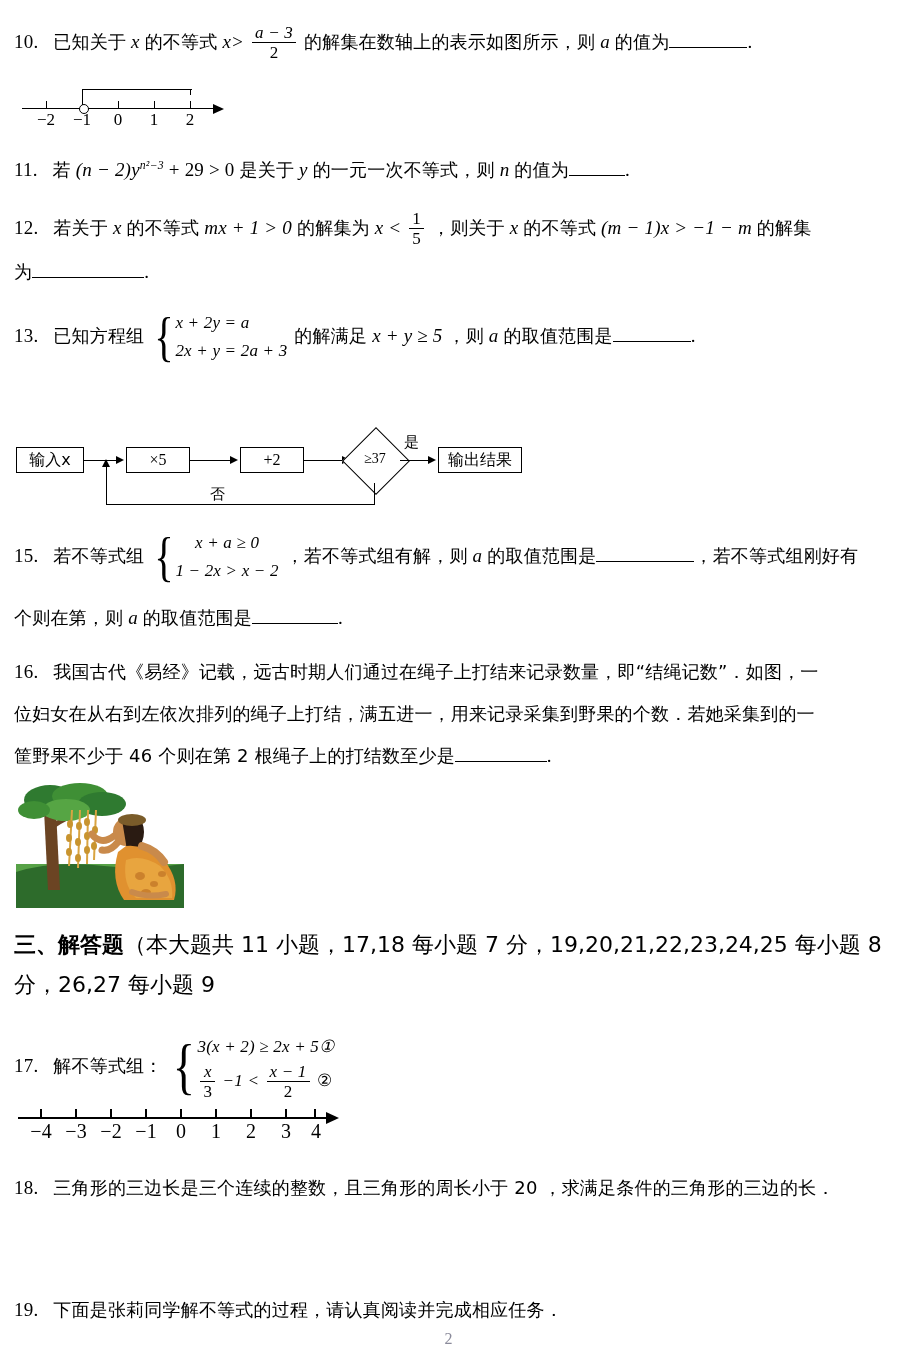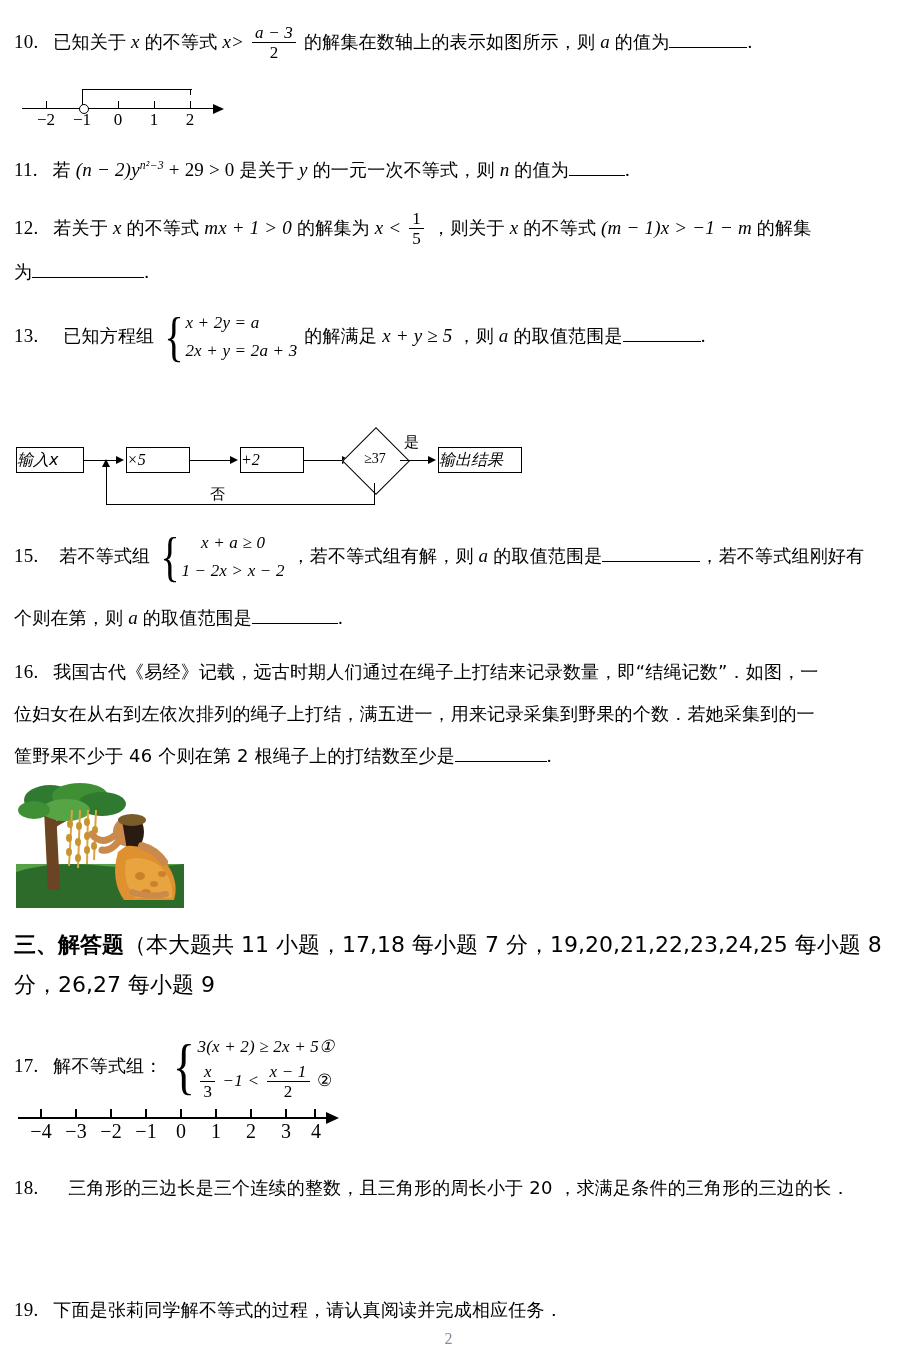--- a/index.html
+++ b/index.html
@@ -113,24 +113,24 @@
 
   
   .flow { position: absolute; left: 12px; top: 435px; width: 520px; height: 62px; }
   .flow .box {
     position: absolute;
     border: 1.3px solid #000;
     background: #fff;
     font-size: 16px;
     display: flex;
     align-items: center;
+    justify-content: center;
     font-family: "DejaVu Sans", sans-serif;
     height: 26px;
     box-sizing: border-box;
-    font-style: italic;
   }
   .flow .box.num { font-family: "Liberation Serif", serif; font-size: 16px; }
   .flow .line { position: absolute; background: #000; }
   .flow .hline { height: 1.3px; }
   .flow .vline { width: 1.3px; }
   .flow .ar-r {
     position: absolute; width: 0; height: 0;
     border-left: 8px solid #000;
     border-top: 4px solid transparent;
     border-bottom: 4px solid transparent;
@@ -294,21 +294,21 @@
     <span class="cn">的不等式</span>
     <span class="it">(m − 1)x &gt; −1 − m</span>
     <span class="cn">的解集</span>
   </div>
   <div class="q" style="left:14px; top:252px;">
     <span class="cn">为</span><span class="blank b3"></span><span>.</span>
   </div>
 
   <div class="q" style="left:14px; top:310px;">
     <span class="qnum">13.</span>
-    <span class="cn" style="margin-left:20px">已知方程组</span>
+    <span class="cn" style="margin-left:10px">已知方程组</span>
     <span class="sys">
       <span class="brace">{</span>
       <span class="rows">
         <div class="it">x + 2y = a</div>
         <div class="it">2x + y = 2a + 3</div>
       </span>
     </span>
     <span class="cn">的解满足</span>
     <span class="it">x + y ≥ 5</span>
     <span class="cn">，则</span>
@@ -343,21 +343,21 @@
       </div>
     <div class="line vline" style="left:362px; top:48px; height:22px;"></div>
     <div class="line hline" style="left:94px; top:69px; width:269px;"></div>
     <div class="line vline" style="left:94px; top:31px; height:39px;"></div>
     <div class="ar-u" style="left:90px; top:24px;"></div>
     <div class="small-cn" style="left:198px; top:50px;">否</div>
   </div>
 
   <div class="q" style="left:14px; top:530px;">
     <span class="qnum">15.</span>
-    <span class="cn" style="margin-left:16px">若不等式组</span>
+    <span class="cn" style="margin-left:10px">若不等式组</span>
     <span class="sys">
       <span class="brace">{</span>
       <span class="rows">
         <div class="it" style="text-align:center">x + a ≥ 0</div>
         <div class="it">1 − 2x &gt; x − 2</div>
       </span>
     </span>
     <span class="cn">，若不等式组有解，则</span>
     <span class="it">a</span>
     <span class="cn">的取值范围是</span><span class="blank b6"></span><span class="cn">，若不等式组刚好有</span>
@@ -477,21 +477,21 @@
     <div class="lbl" style="left:115px">−1</div>
     <div class="lbl" style="left:150px">0</div>
     <div class="lbl" style="left:185px">1</div>
     <div class="lbl" style="left:220px">2</div>
     <div class="lbl" style="left:255px">3</div>
     <div class="lbl" style="left:285px">4</div>
   </div>
 
   <div class="q" style="left:14px; top:1168px;">
     <span class="qnum">18.</span>
-    <span class="cn" style="margin-left:25px">三角形的三边长是三个连续的整数，且三角形的周长小于 20 ，求满足条件的三角形的三边的长．</span>
+    <span class="cn" style="margin-left:10px">三角形的三边长是三个连续的整数，且三角形的周长小于 20 ，求满足条件的三角形的三边的长．</span>
   </div>
 
   <div class="q" style="left:14px; top:1290px;">
     <span class="qnum">19.</span>
     <span class="cn" style="margin-left:10px">下面是张莉同学解不等式的过程，请认真阅读并完成相应任务．</span>
   </div>
 
   <div class="pageno">2</div>
 </div>
 

